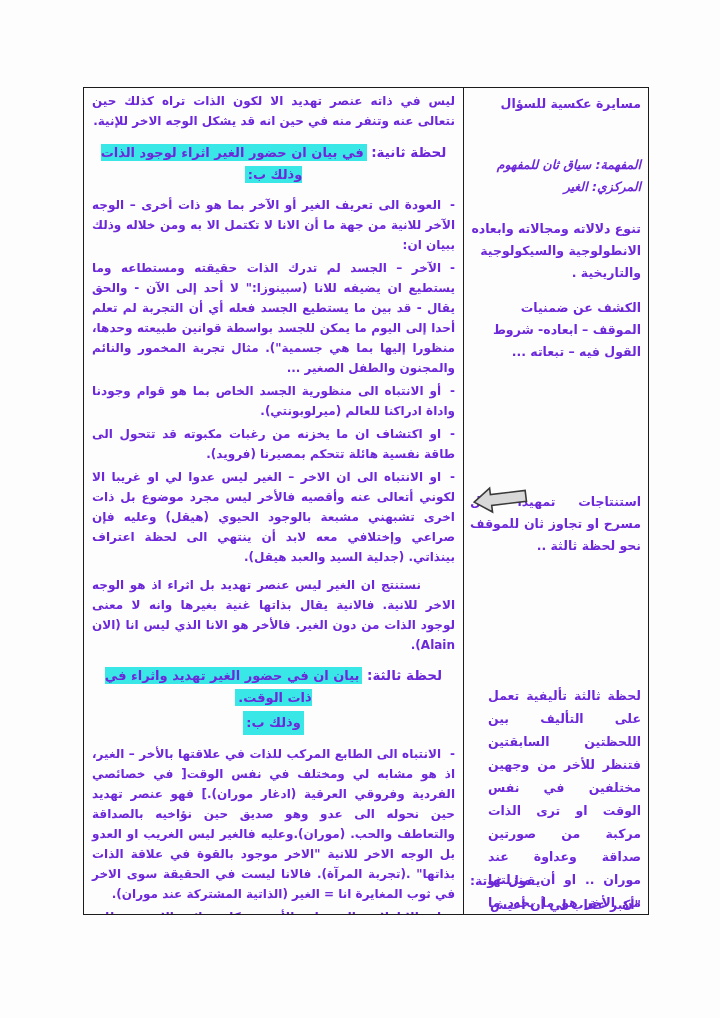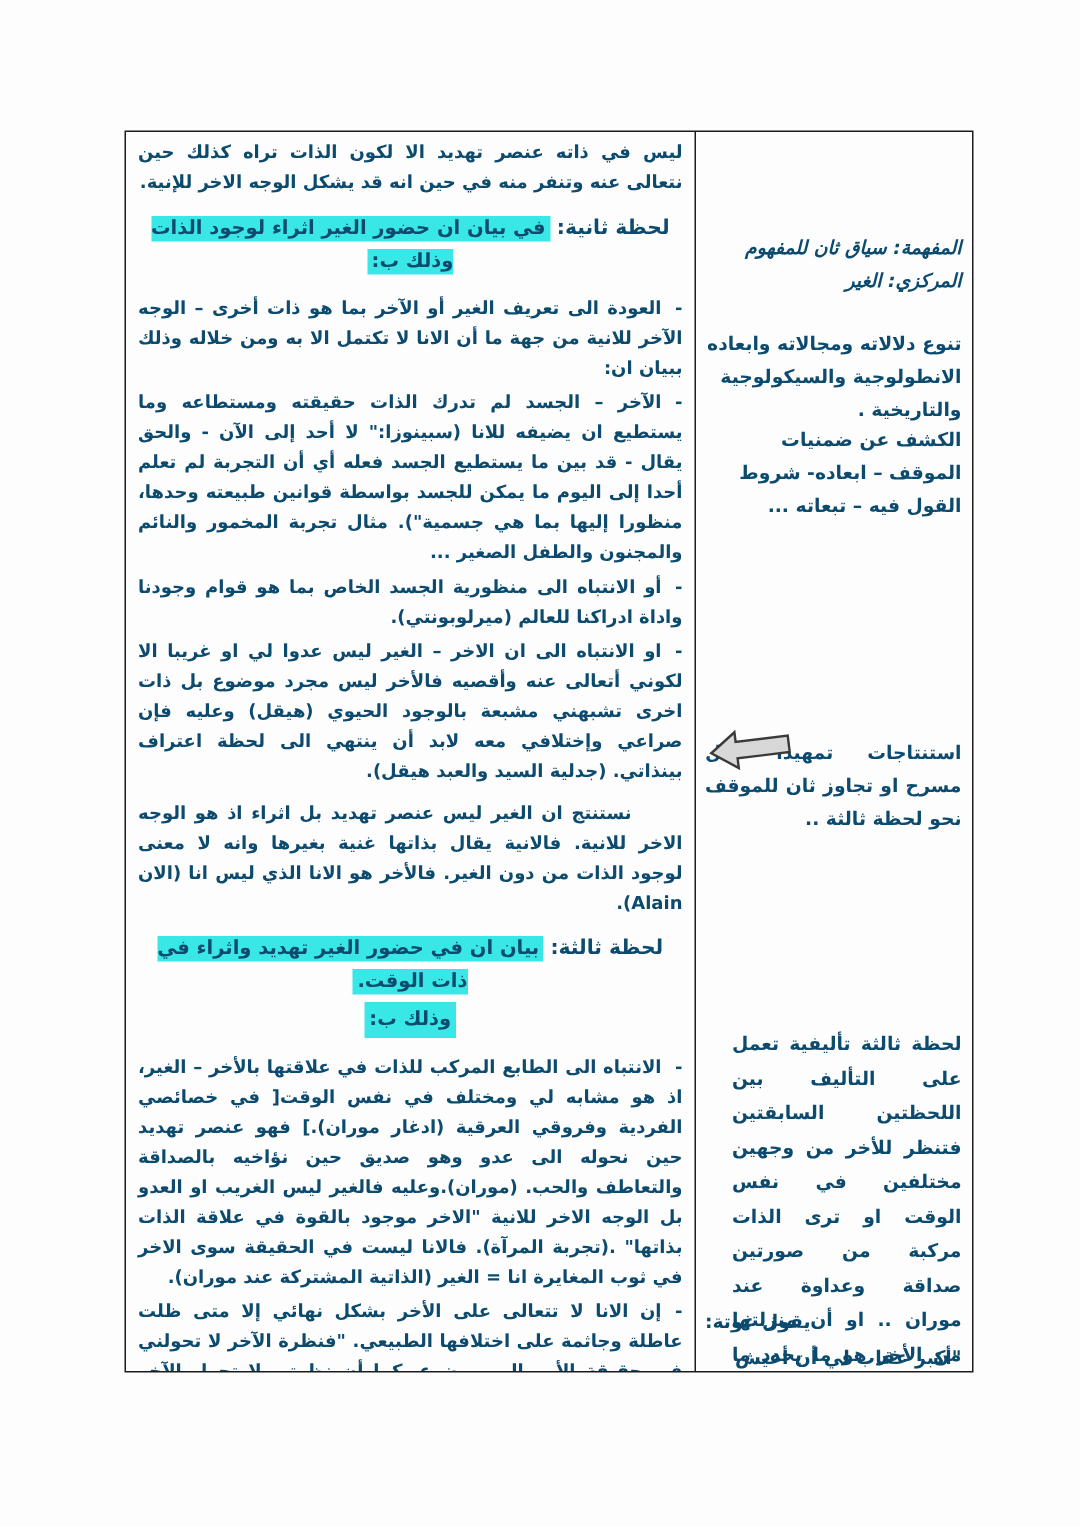--- a/index.html
+++ b/index.html
@@ -1,19 +1,19 @@
 <!DOCTYPE html>
 <html lang="ar"><head>
 <meta charset="utf-8">
 <style>
   * { margin:0; padding:0; box-sizing:border-box; }
   html,body { background:#e9e9e9; }
   .page {
     position:relative; width:720px; height:1018px; background:#fdfdfd;
-    font-family:"DejaVu Sans", sans-serif; color:#0c4a6e; overflow:hidden;
+    font-family:"DejaVu Sans", sans-serif; color:#6d28d9; overflow:hidden;
     margin:0 auto;
   }
   .doc-table {
     position:absolute; left:83px; top:87px; width:566px; height:828px;
     display:flex; flex-direction:row; border:1.6px solid #1c1c1c;
     background:#fdfdfd;
   }
   .main-cell {
     width:380px; border-right:1.6px solid #1c1c1c; overflow:hidden;
     direction:rtl; padding:3px 8px 0 8px;
@@ -30,21 +30,21 @@
   .hl { background:#3ae7e7; padding:1px 3px; }
   .hl2 { display:inline-block; margin-top:2px; }
   .bullet { text-align:justify; margin-bottom:3px; }
   .bullet .marker { margin-left:9px; }
   .conclusion { margin:8px 0 9px 0; text-align:justify; text-indent:34px; }
   .note { position:absolute; right:7px; left:6px; text-align:right; }
   .note.just { text-align:justify; }
   .n1 { top:5px; }
   .n2 { top:66px;font-style:italic; }
   .n3 { top:118px;margin-top:12px; }
-  .n4 { top:194px; }
+  .n4 { top:209px; }
   .n5 { top:403px; }
   .n6 { top:596px; line-height:23px;margin-left:18px; }
   .n7 { top:782px; }
   .n7 .q-intro { display:block; text-align:left; margin-bottom:2px; }
   .arrow-icon {
     position:absolute; left:2px; top:-7px; width:56px; height:30px;
     transform:rotate(-7deg); pointer-events:none;
   }
 </style>
 </head>
@@ -66,20 +66,23 @@
         <p class="bullet">
           <span class="marker">-</span><span>العودة الى تعريف الغير أو الآخر بما هو ذات أخرى – الوجه الآخر للانية من جهة ما أن الانا لا تكتمل الا به ومن خلاله وذلك ببيان ان:</span>
         </p>
         <p class="bullet">
           <span class="marker">-</span><span>الآخر – الجسد لم تدرك الذات حقيقته ومستطاعه وما يستطيع ان يضيفه للانا (سبينوزا:" لا أحد إلى الآن - والحق يقال - قد بين ما يستطيع الجسد فعله أي أن التجربة لم تعلم أحدا إلى اليوم ما يمكن للجسد بواسطة قوانين طبيعته وحدها، منظورا إليها بما هي جسمية"). مثال تجربة المخمور والنائم والمجنون والطفل الصغير ...</span>
         </p>
         <p class="bullet">
           <span class="marker">-</span><span>أو الانتباه الى منظورية الجسد الخاص بما هو قوام وجودنا واداة ادراكنا للعالم (ميرلوبونتي).</span>
         </p>
         <p class="bullet">
+          <span class="marker">-</span><span>او اكتشاف ان ما يخزنه من رغبات مكبوته قد تتحول الى طاقة نفسية هائلة تتحكم بمصيرنا (فرويد).</span>
+        </p>
+        <p class="bullet">
           <span class="marker">-</span><span>او الانتباه الى ان الاخر – الغير ليس عدوا لي او غريبا الا لكوني أتعالى عنه وأقصيه فالأخر ليس مجرد موضوع بل ذات اخرى تشبهني مشبعة بالوجود الحيوي (هيقل) وعليه فإن صراعي وإختلافي معه لابد أن ينتهي الى لحظة اعتراف بينذاتي. (جدلية السيد والعبد هيقل).</span>
         </p>
       </div>
 
       <p class="para conclusion">نستنتج ان الغير ليس عنصر تهديد بل اثراء اذ هو الوجه الاخر للانية. فالانية يقال بذاتها غنية بغيرها وانه لا معنى لوجود الذات من دون الغير. فالأخر هو الانا الذي ليس انا (الان Alain).</p>
 
       <p class="heading">
         <span class="lbl">لحظة ثالثة:</span>
         <span class="hl">بيان ان في حضور الغير تهديد واثراء في ذات الوقت.</span>
         <br>
@@ -91,20 +94,21 @@
           <span class="marker">-</span><span>الانتباه الى الطابع المركب للذات في علاقتها بالأخر – الغير، اذ هو مشابه لي ومختلف في نفس الوقت[ في خصائصي الفردية وفروقي العرقية (ادغار موران).]  فهو عنصر تهديد حين نحوله الى عدو وهو صديق حين نؤاخيه بالصداقة والتعاطف والحب. (موران).وعليه فالغير ليس الغريب او العدو بل الوجه الاخر للانية "الاخر موجود بالقوة في علاقة الذات بذاتها" .(تجربة المرآة). فالانا ليست في الحقيقة سوى الاخر في ثوب المغايرة انا = الغير (الذاتية المشتركة عند موران).</span>
         </p>
         <p class="bullet">
           <span class="marker">-</span><span>إن الانا لا تتعالى على الأخر بشكل نهائي إلا متى ظلت عاطلة وجاثمة على اختلافها الطبيعي. "فنظرة الآخر لا تحولني في حقيقة الأمر إلى موضوع، كما أن نظرتي لا تحول الآخر إلى موضوع إلا إذا انسحب كل منا داخل طبيعته المفكرة وأضحى كل منا نظرة لا إنسانية بالنسبة إلى الآخر" (ميرلوبونتي). وبالتالي فانعدام التواصل بيني وبين الاخر لا يعني القطيعة او العيش في العزلة بل ان "رفض التواصل هو ضرب من</span>
         </p>
       </div>
     </div>
 
     <div class="side-cell">
 
+      <div class="note n1">مسايرة عكسية للسؤال</div>
 
       <div class="note n2">المفهمة: سياق ثان للمفهوم المركزي: الغير</div>
 
       <div class="note n3">تنوع دلالاته ومجالاته وابعاده الانطولوجية والسيكولوجية والتاريخية .</div>
 
       <div class="note n4">الكشف عن ضمنيات الموقف – ابعاده- شروط القول فيه – تبعاته ...</div>
 
       <div class="note n5 just">
         <span>استنتاجات تمهيدا لحل مسرح او تجاوز ثان للموقف نحو لحظة ثالثة ..</span>
         <svg class="arrow-icon" viewBox="0 0 56 30">

